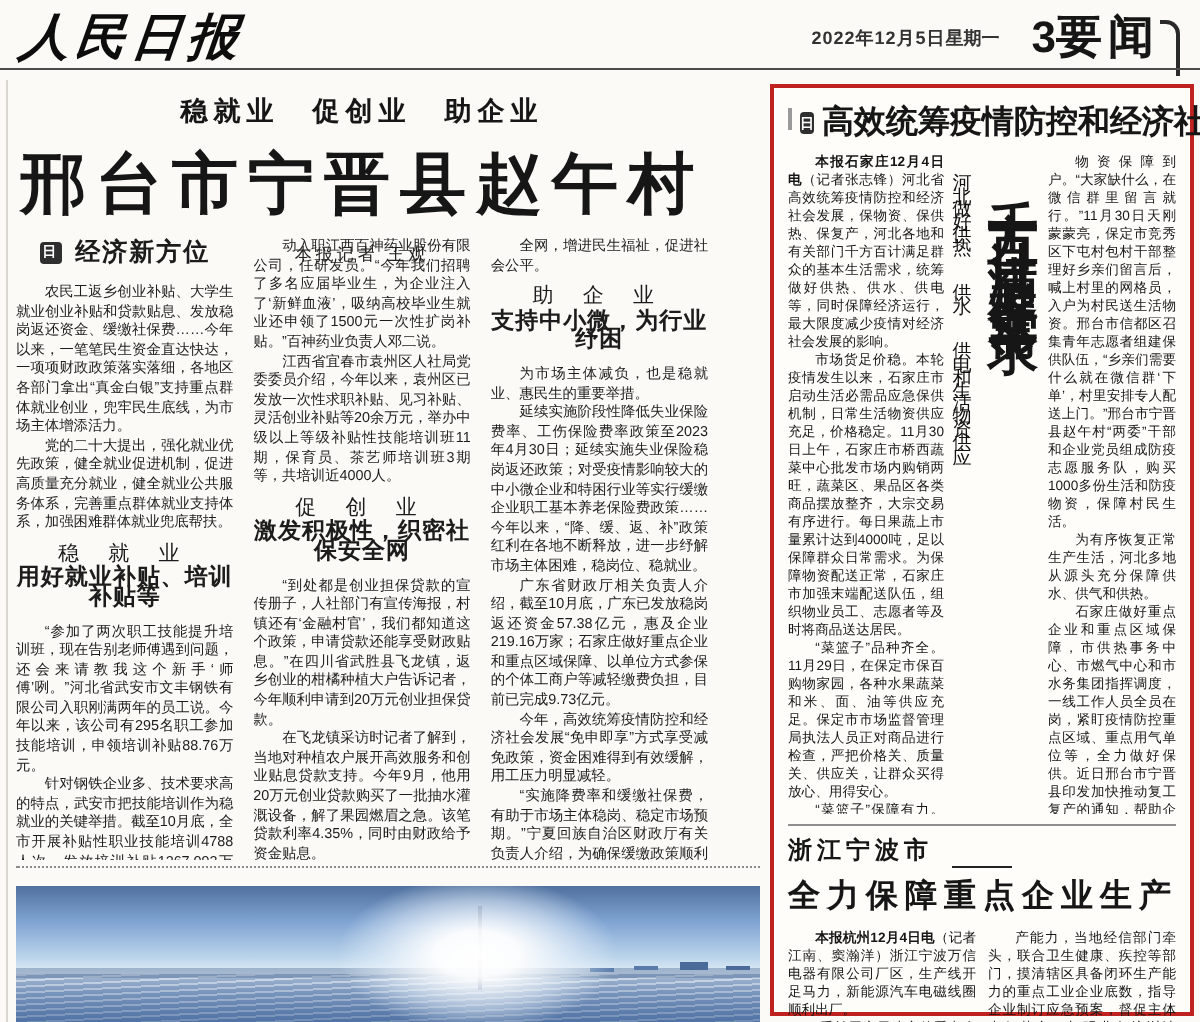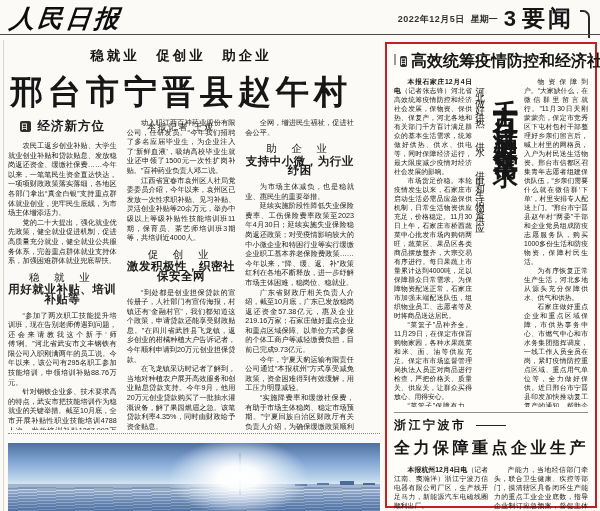--- a/index.html
+++ b/index.html
@@ -4,23 +4,23 @@
 <style>
   html,body{margin:0;padding:0;background:#e9e7e2;}
   #page{position:relative;width:600px;height:511px;background:#fbfaf7;overflow:hidden;
         font-family:"Liberation Sans",sans-serif;color:#161616;margin:0 auto;}
   .edge-line{position:absolute;left:3px;top:40px;bottom:0;width:1px;background:#d9d6cf;}
 
   
   .masthead{position:absolute;left:10px;top:2px;font-family:"DejaVu Serif",serif;
             font-weight:bold;font-style:italic;font-size:25px;letter-spacing:3px;
             transform:skewX(-6deg);color:#0d0d0d;}
-  .header-right{position:absolute;right:10px;top:6px;display:flex;align-items:flex-end;gap:6px;}
+  .header-right{position:absolute;right:10px;top:6px;display:flex;align-items:flex-end;}
   .hdr-date{font-size:9px;font-weight:bold;color:#333;padding-bottom:4px;letter-spacing:.5px;}
-  .hdr-week{font-size:9px;font-weight:bold;color:#333;padding-bottom:4px;margin-right:0;}
+  .hdr-week{font-size:9px;font-weight:bold;color:#333;padding-bottom:4px;margin-right:16px;}
   .page-no{font-size:22px;font-weight:bold;line-height:1;}
   .section-name{font-size:23px;font-weight:bold;letter-spacing:3px;line-height:1.05;}
   .corner{width:8px;height:26px;border-top:2px solid #2a2a2a;border-right:2px solid #2a2a2a;
           border-radius:0 7px 0 0;margin-bottom:-8px;}
   .top-rule{position:absolute;left:0;right:0;top:34px;height:1px;background:#4a4a4a;}
 
   
   .main-art{position:absolute;left:8px;top:40px;width:346px;}
   .main-kicker{text-align:center;font-size:13.5px;font-weight:bold;letter-spacing:3px;margin-top:7px;}
   .main-headline{text-align:center;font-size:33px;font-weight:bold;letter-spacing:5px;margin-top:5px;white-space:nowrap;}
@@ -64,21 +64,21 @@
   .box-title{font-size:16px;font-weight:bold;letter-spacing:0;white-space:nowrap;}
   .b1{display:flex;height:330px;gap:3px;margin-top:2px;}
   .b1-left{width:78px;overflow:hidden;font-size:6.8px;line-height:9px;text-align:justify;}
   .b1-right{flex:1;overflow:hidden;font-size:6.8px;line-height:9px;text-align:justify;}
   .b1 .para{margin:0;}
   .b1-mid{width:46px;display:flex;justify-content:center;gap:4px;padding-top:2px;}
   .v-kicker{writing-mode:vertical-rl;font-size:9.5px;letter-spacing:6.5px;height:322px;
             font-family:"Liberation Serif",serif;color:#111;}
   .v-headline{writing-mode:vertical-rl;font-size:25px;font-weight:bold;letter-spacing:7px;height:326px;}
   .box-divider{border-top:1px solid #8f8f8f;margin:5px 0 4px;}
-  .nb-kicker-row{display:flex;align-items:center;gap:9px;margin:1px 0 2px;}
+  .nb-kicker-row{display:flex;align-items:flex-end;gap:9px;margin:1px 0 2px;}
   .nb-kicker{font-size:12px;font-weight:bold;letter-spacing:2.5px;}
   .nb-dash{width:30px;border-top:1.5px solid #222;}
   .nb-headline{text-align:center;font-size:16px;font-weight:bold;letter-spacing:3.5px;margin:4px 0 6px;white-space:nowrap;}
   .nb-cols{display:flex;gap:6px;height:54px;overflow:hidden;}
   .nb-col{flex:1;overflow:hidden;font-size:6.8px;line-height:9px;text-align:justify;}
 </style>
 </head>
 <body>
 
 <div id="page">
@@ -132,21 +132,21 @@
     <div class="col">
       <div>
           <p class="para">全网，增进民生福祉，促进社会公平。</p>
           <div class="sub-block">
             <span class="sub-kicker">助 企 业</span>
             <div class="sub-title">支持中小微，为行业纾困</div>
           </div>
           <p class="para">为市场主体减负，也是稳就业、惠民生的重要举措。</p>
           <p class="para">延续实施阶段性降低失业保险费率、工伤保险费率政策至2023年4月30日；延续实施失业保险稳岗返还政策；对受疫情影响较大的中小微企业和特困行业等实行缓缴企业职工基本养老保险费政策……今年以来，“降、缓、返、补”政策红利在各地不断释放，进一步纾解市场主体困难，稳岗位、稳就业。</p>
           <p class="para">广东省财政厅相关负责人介绍，截至10月底，广东已发放稳岗返还资金57.38亿元，惠及企业219.16万家；石家庄做好重点企业和重点区域保障、以单位方式参保的个体工商户等减轻缴费负担，目前已完成9.73亿元。</p>
-          <p class="para">今年，宁夏天豹运输有限责任公司通过“本报杭州”方式享受减免政策，资金困难得到有效缓解，用工压力明显减轻。</p>
+          <p class="para">今年，高效统筹疫情防控和经济社会发展“免申即享”方式享受减免政策，资金困难得到有效缓解，用工压力明显减轻。</p>
           <p class="para">“实施降费率和缓缴社保费，有助于市场主体稳岗、稳定市场预期。”宁夏回族自治区财政厅有关负责人介绍，为确保缓缴政策顺利实施，财政与人社部门通过社保费征收管理系统确定符合条件企业名单，同时发放电子税务局申报提醒。</p>
         </div>
     </div>
   </div>
 
   <div class="dotted-rule"></div>
 
   <div class="photo">
     <div class="ph-sky"></div>
     <div class="ph-field"></div>

